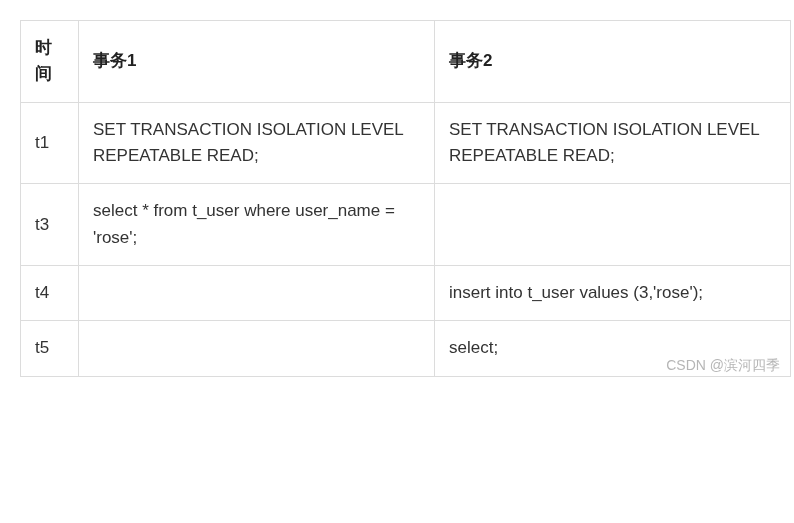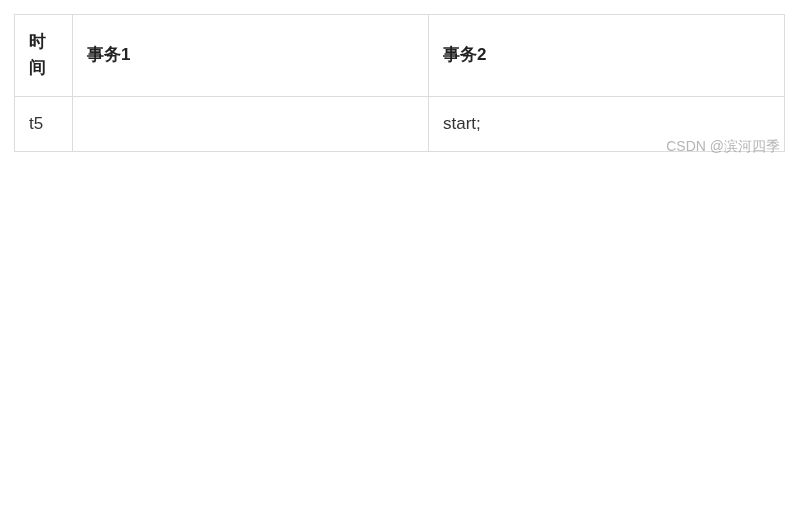--- a/index.html
+++ b/index.html
@@ -1,17 +1,17 @@
 <!DOCTYPE html>
 <html><head>
   <meta charset="utf-8">
   <style>
     * {
       margin: 0;
-      padding: 2px;
+      padding: 8px;
       box-sizing: border-box;
     }
     body {
       font-family: -apple-system, BlinkMacSystemFont, "Segoe UI", "PingFang SC", "Hiragino Sans GB", "Microsoft YaHei", sans-serif;
       background: #ffffff;
       padding: 12px;
       width: 794px;
       position: relative;
     }
     table {
@@ -64,20 +64,35 @@
   </colgroup>
   <thead>
     <tr>
       <th>时间</th>
       <th>事务1</th>
       <th>事务2</th>
     </tr>
   </thead>
   <tbody>
     <tr>
+      <td>t1</td>
+      <td>SET TRANSACTION ISOLATION LEVEL REPEATABLE READ;</td>
+      <td>SET TRANSACTION ISOLATION LEVEL REPEATABLE READ;</td>
+    </tr>
+    <tr>
+      <td>t3</td>
+      <td>select * from t_user where user_name = 'rose';</td>
+      <td></td>
+    </tr>
+    <tr>
+      <td>t4</td>
+      <td></td>
+      <td>insert into t_user values (3,'rose');</td>
+    </tr>
+    <tr>
       <td>t5</td>
       <td></td>
-      <td>start;</td>
+      <td>select;</td>
     </tr>
   </tbody>
 </table>
 
 <div class="watermark">CSDN @滨河四季</div>
 
 </body></html>

